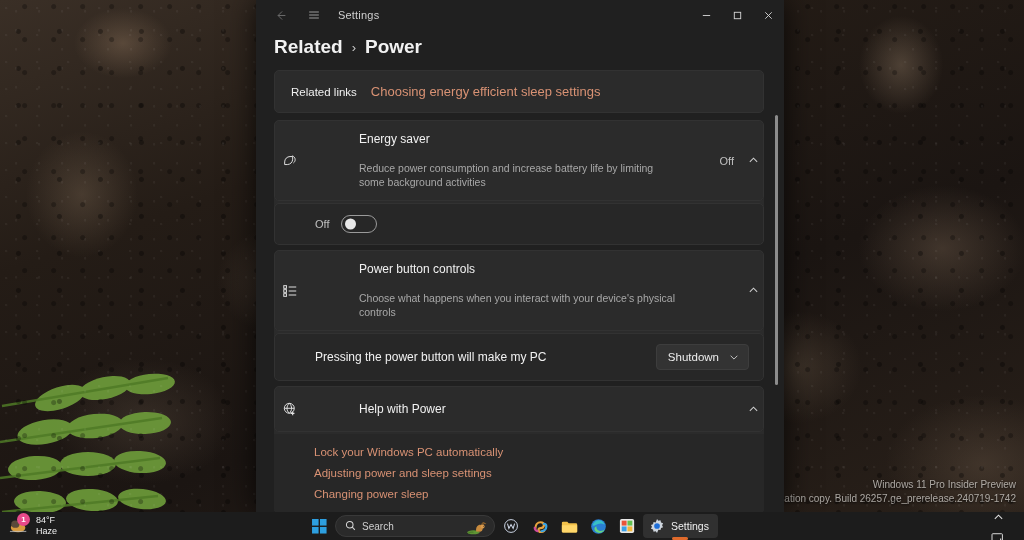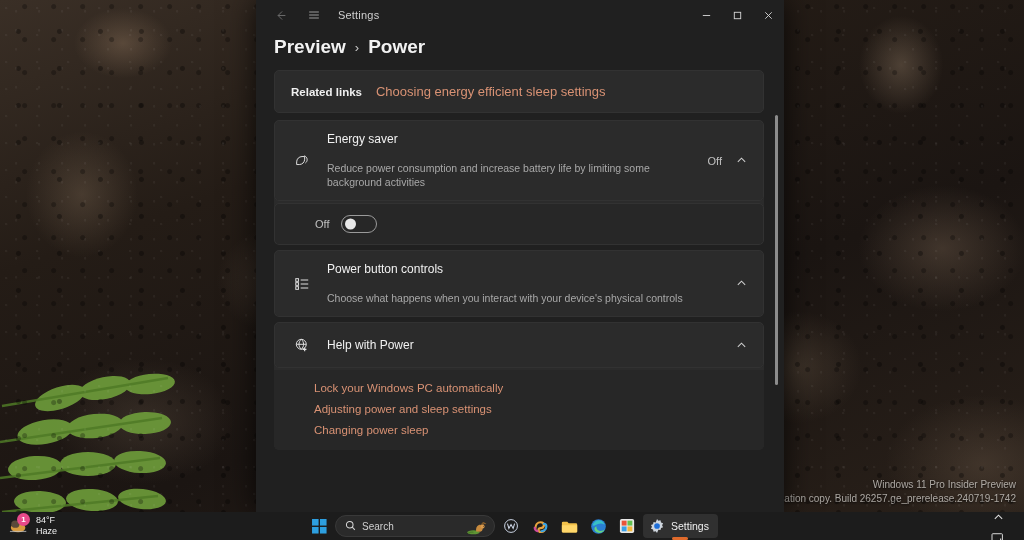--- a/index.html
+++ b/index.html
@@ -105,30 +105,30 @@
   }
   .card.group { margin-bottom: 5px; border-radius: 5px; overflow: hidden; padding: 0; border: none; }
   .card.group > .row { border: 1px solid #323232; border-radius: 5px; margin-bottom: 2px; }
   .card.group > .row:last-child { margin-bottom: 0; }
 
   .related-links-card {
     background: #2b2b2b; border: 1px solid #323232; border-radius: 5px;
     padding: 13px 16px; margin-bottom: 7px;
     display: flex; align-items: center; gap: 14px;
   }
-  .rl-label { font-size: 11.5px; font-weight: 700; color: #f0f0f0; }
+  .rl-label { font-size: 11.5px; font-weight: 400; color: #f0f0f0; }
   .link { color: #d99274; font-size: 13px; cursor: pointer; text-decoration: none; }
 
   .row {
     background: #2b2b2b;
     display: flex; align-items: center;
     padding: 10px 14px;
     min-height: 44px;
   }
-  .row.header { padding: 11px 14px; }
+  .row.header { padding: 11px 2px; gap: 44px; }
   .row.sub { background: #272727; padding-left: 40px; min-height: 42px; }
   .row-icon {
     width: 26px; flex: 0 0 26px;
     display: flex; align-items: center; justify-content: center;
     color: #e2e2e2;
   }
   .row-text { flex: 1 1 auto; margin-left: 12px; min-width: 0; }
   .row-title { font-size: 12px; color: #f1f1f1; line-height: 15px; }
   .row-sub {
     font-size: 10.5px; color: #a8a8a8; line-height: 14px; margin-top: 14px;
@@ -286,21 +286,21 @@
       </div>
       <div class="win-ctrl close">
         <svg width="11" height="11" viewBox="0 0 12 12" stroke="currentColor" stroke-width="1">
             <path d="M2.5 2.5l7 7M9.5 2.5l-7 7"></path>
           </svg>
       </div>
     </div>
   </div>
 
   <div class="breadcrumb">
-    <span>Preview</span>
+    <span>Related</span>
     <span class="crumb-sep">›</span>
     <span>Power</span>
   </div>
 
   <div class="content">
     <div class="scrollbar"></div>
 
     <div class="related-links-card">
       <span class="rl-label">Related links</span>
       <a class="link">Choosing energy efficient sleep settings</a>
@@ -350,20 +350,35 @@
         <div class="row-text">
           <div class="row-title">Power button controls</div>
           <div class="row-sub">Choose what happens when you interact with your device's physical controls</div>
         </div>
         <div class="row-right">
           <span class="chevron">
             <svg width="11" height="11" viewBox="0 0 12 12" fill="none" stroke="currentColor" stroke-width="1.1">
                 <path d="M2 7.5 L6 3.5 L10 7.5"></path>
               </svg>
           </span>
+        </div>
+      </div>
+      <div class="row sub">
+        <div class="row-text" style="margin-left:0">
+          <div class="row-title">Pressing the power button will make my PC</div>
+        </div>
+        <div class="row-right">
+          <div class="dropdown">
+            <span class="dropdown-value">Shutdown</span>
+            <span class="chevron">
+              <svg width="10" height="10" viewBox="0 0 12 12" fill="none" stroke="currentColor" stroke-width="1.1">
+                  <path d="M2 4.5 L6 8.5 L10 4.5"></path>
+                </svg>
+            </span>
+          </div>
         </div>
       </div>
     </div>
 
 
     <div class="card group">
       <div class="row header" style="min-height:46px">
         <div class="row-icon">
           <svg width="16" height="16" viewBox="0 0 18 18" fill="none" stroke="currentColor" stroke-width="1.1">
             <circle cx="8.2" cy="8.2" r="5.6"></circle>

